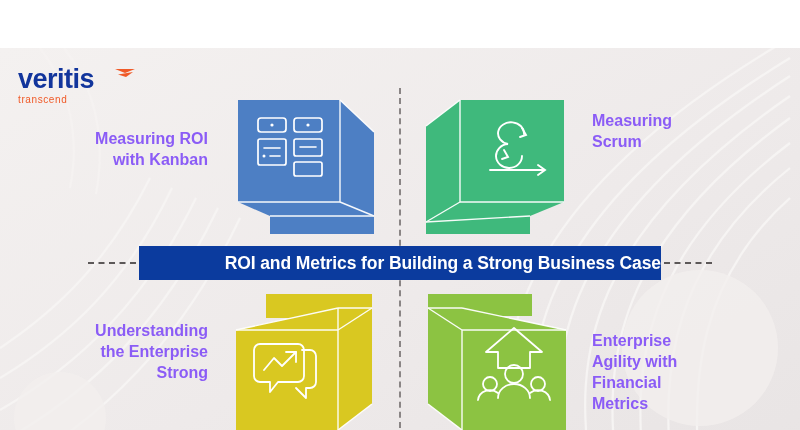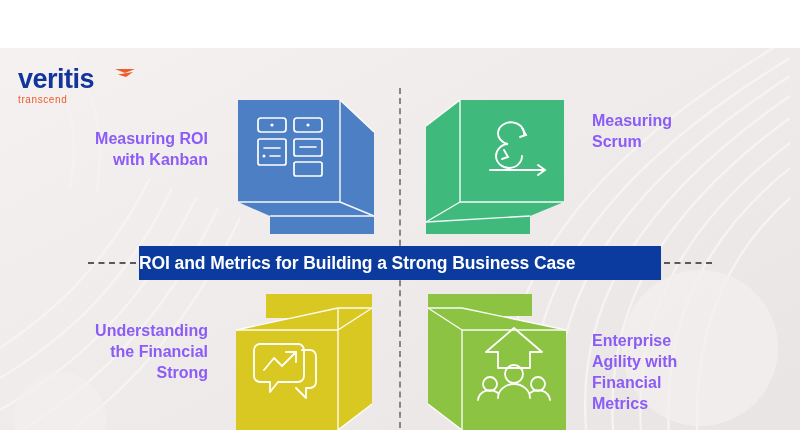--- a/index.html
+++ b/index.html
@@ -36,21 +36,21 @@
   }
   .hdash {
     position: absolute; top: 214px; height: 0;
     border-top: 2px dashed #5c5858;
   }
   
   .banner {
     position: absolute; left: 139px; top: 198px;
     width: 522px; height: 34px;
     background: #0b3b9e;
-    display: flex; align-items: center; justify-content: flex-start;
+    display: flex; align-items: center; justify-content: flex-end;
     z-index: 6;
   }
   .banner-text {
     color: #ffffff; font-size: 17.5px; font-weight: bold;
     letter-spacing: -0.1px; white-space: nowrap;
     font-family: "Liberation Sans", sans-serif;
   }
   
   .label {
     position: absolute; color: #8b5cf6;
@@ -210,21 +210,21 @@
     <g stroke="#ffffff" stroke-width="1.8" fill="none" stroke-linejoin="round" stroke-linecap="round">
       <path d="M76,56 L84,56 A6,6 0 0,1 90,62 L90,88 A6,6 0 0,1 84,94 L80,94 L80,104 L70,94"></path>
       <path d="M34,50 L72,50 A6,6 0 0,1 78,56 L78,82 A6,6 0 0,1 72,88 L52,88 L44,98 L44,88 L34,88 A6,6 0 0,1 28,82 L28,56 A6,6 0 0,1 34,50 Z"></path>
       <polyline points="38,76 48,64 56,72 70,58"></polyline>
       <polyline points="70,68 70,58 60,58"></polyline>
     </g>
   </svg>
 
   <div class="label right" style="left:62px; top:272px; width:146px;">
     <div>Understanding</div>
-    <div>the Financial</div>
+    <div>the Enterprise</div>
     <div>Strong</div>
   </div>
 
   <svg class="boxart" style="left:420px; top:246px;" width="155" height="140" viewBox="0 0 155 140">
 
     <polygon points="8,0 112,0 112,22 8,22" fill="#8cc342"></polygon>
     <polygon points="8,14 42,14 42,110 8,110" fill="#8cc342"></polygon>
 
     <polygon points="42,14 8,14 42,36 146,36" fill="#8cc342"></polygon>
 

